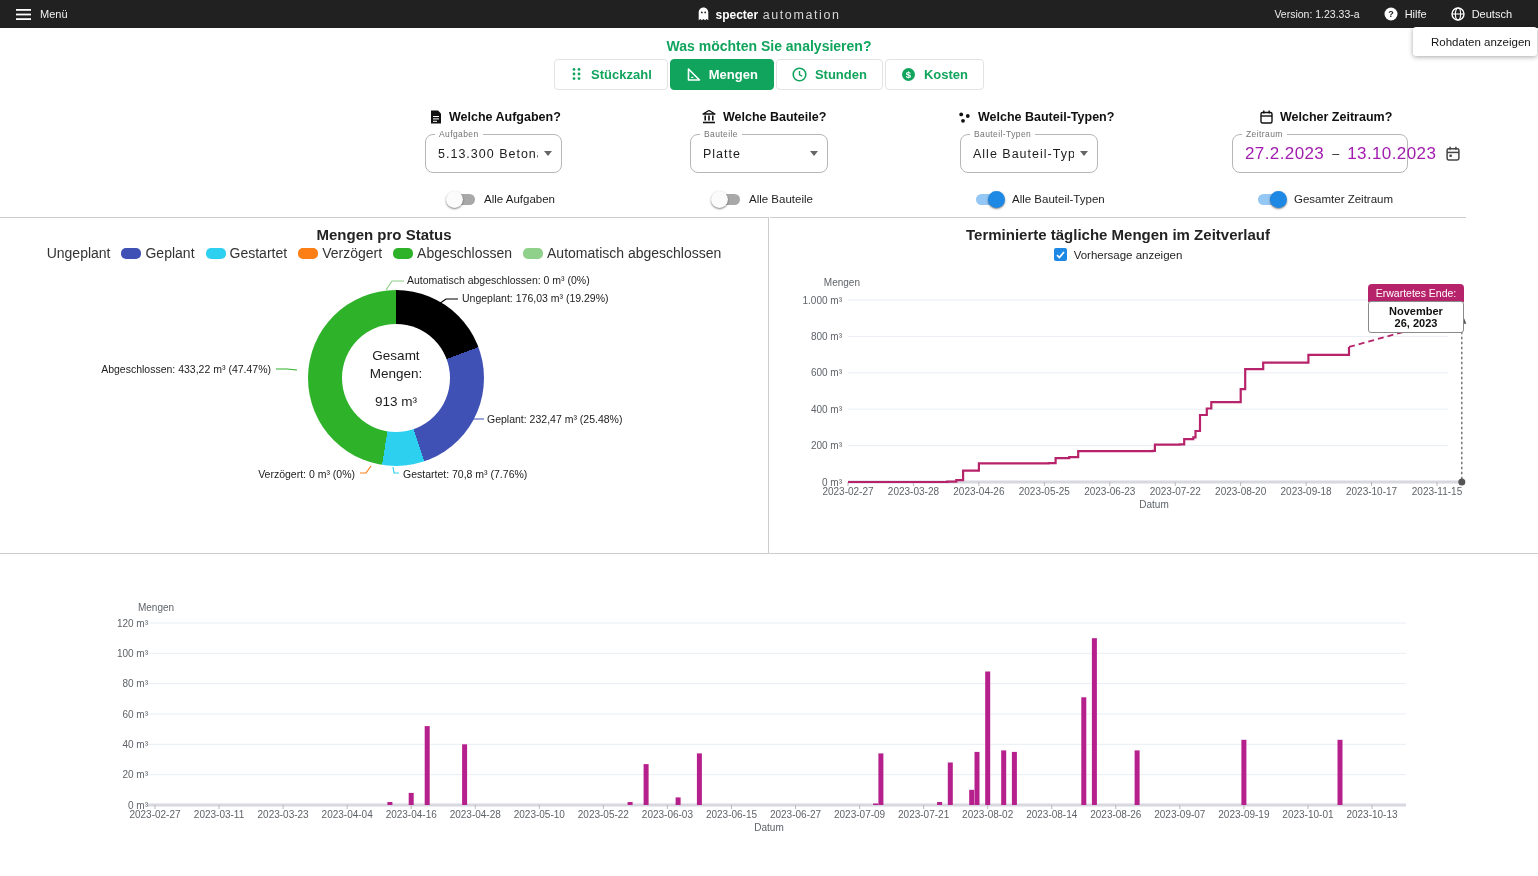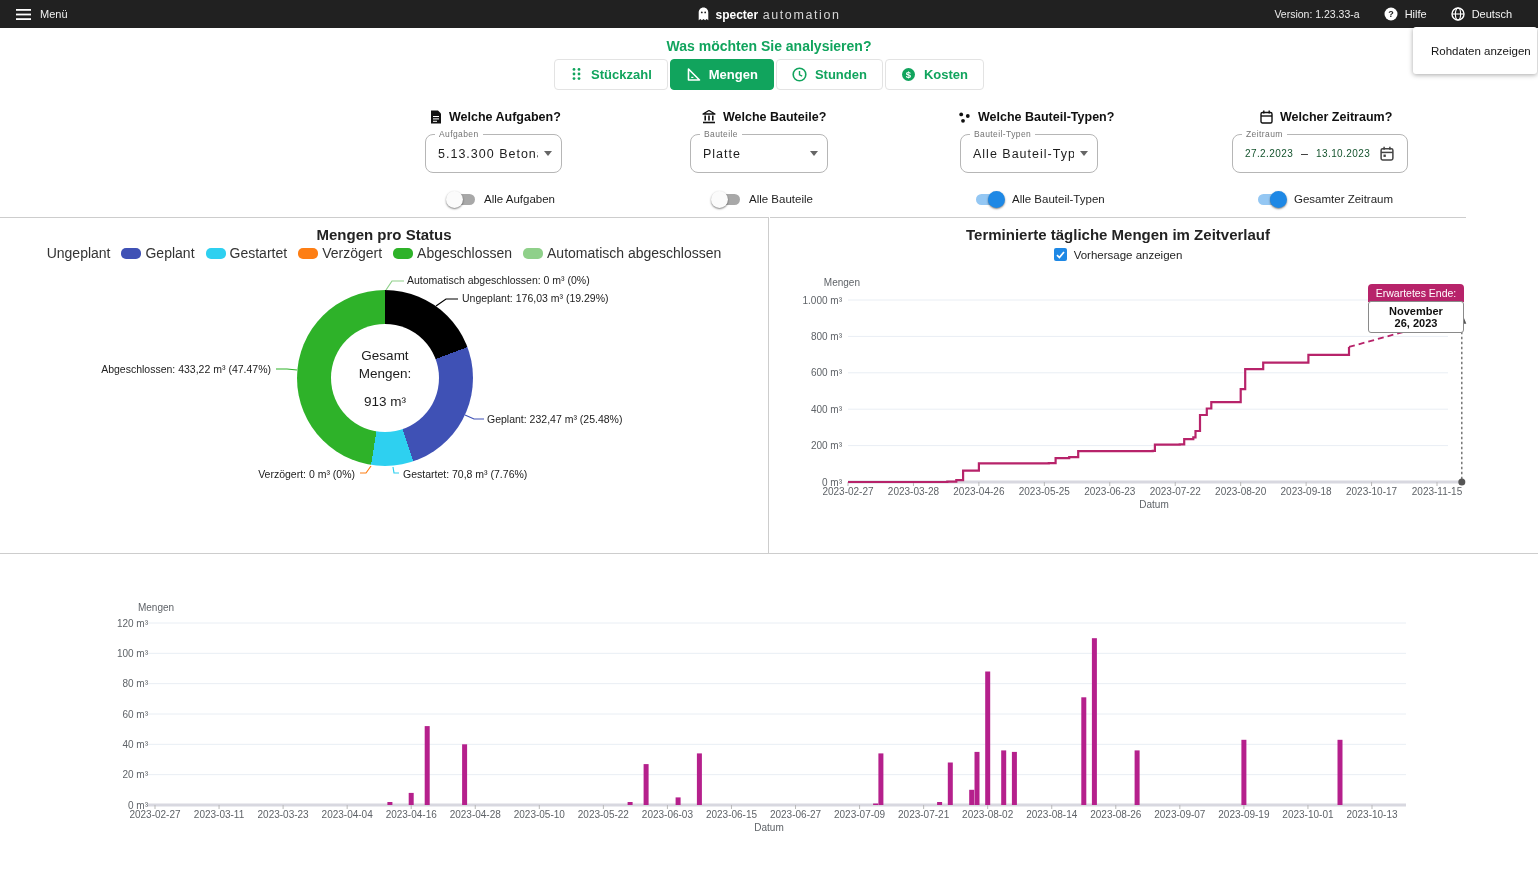--- a/index.html
+++ b/index.html
@@ -10,53 +10,53 @@
 .topbar{position:absolute;left:0;top:0;width:1538px;height:28px;background:var(--topbar);display:flex;align-items:center;padding:0 26px 0 16px;color:#fff;}
 .tb-left{display:flex;align-items:center;gap:9px;cursor:pointer;}
 .tb-menu-label{font-size:11px;color:#f1f1f1;}
 .tb-brand{position:absolute;left:50%;transform:translateX(-50%);display:flex;align-items:center;gap:6px;}
 .tb-brand .b1{font-size:12px;font-weight:700;color:#fff;}
 .tb-brand .b2{font-size:12.5px;font-weight:300;letter-spacing:1.6px;color:#d6d6d6;}
 .tb-right{margin-left:auto;display:flex;align-items:center;gap:24px;}
 .tb-version{font-size:10.5px;color:#ececec;}
 .tb-item{display:flex;align-items:center;gap:7px;cursor:pointer;font-size:11px;color:#f4f4f4;}
 
-.rawdata{position:absolute;left:1413px;top:27px;height:47px;width:124px;background:#fff;border-radius:3px;box-shadow:0 1px 5px rgba(0,0,0,.35);display:flex;align-items:center;gap:8px;padding:0 10px;cursor:pointer;z-index:30;}
+.rawdata{position:absolute;left:1413px;top:27px;height:29px;width:124px;background:#fff;border-radius:3px;box-shadow:0 1px 5px rgba(0,0,0,.35);display:flex;align-items:center;gap:8px;padding:0 10px;cursor:pointer;z-index:30;}
 .rawdata span{font-size:11.5px;font-weight:500;color:#161616;white-space:nowrap;}
 
 .question{position:absolute;top:38px;left:0;width:100%;text-align:center;font-size:14px;font-weight:700;color:var(--green);}
 .tabs{position:absolute;top:59px;left:0;width:100%;display:flex;justify-content:center;gap:2px;}
 .tab{display:flex;align-items:center;gap:8px;height:31px;padding:0 15px;border:1px solid #e3e3e3;border-radius:4px;background:#fff;color:var(--green);font-size:13px;font-weight:600;cursor:pointer;white-space:nowrap;}
 .tab.active{background:var(--green);border-color:var(--green);color:#fff;}
 
 .fcol{position:absolute;top:110px;}
 .fhead{display:flex;align-items:center;gap:7px;font-size:12.5px;font-weight:700;color:#101010;white-space:nowrap;height:14px;}
 .mselect{position:relative;height:39px;margin-top:10px;border:1px solid #b6b6b6;border-radius:8px;display:flex;align-items:center;padding:0 9px 0 12px;background:#fff;cursor:pointer;}
 .flabel{position:absolute;top:-6px;left:9px;font-size:8.5px;color:#737373;background:#fff;padding:0 4px;letter-spacing:.4px;}
 .mval{font-size:12.5px;color:#1d1d1d;letter-spacing:1px;white-space:nowrap;overflow:hidden;flex:1;}
 .arrow{width:0;height:0;border-left:4.5px solid transparent;border-right:4.5px solid transparent;border-top:5px solid #666;margin-left:6px;flex:none;}
 .daterange{display:flex;align-items:center;gap:0;}
-.daterange .dv{font-size:10px;color:#14532d;letter-spacing:.4px;white-space:nowrap;}
+.daterange .dv{font-size:17px;color:#a21caf;letter-spacing:.4px;white-space:nowrap;}
 .daterange .dsep{font-size:12.5px;color:#1d1d1d;margin:0 8px;}
 .toggle{display:flex;align-items:center;margin-top:20px;cursor:pointer;}
 .track{width:27px;height:11px;border-radius:6px;background:#a8a8a8;position:relative;flex:none;}
 .knob{position:absolute;top:-3px;left:-2px;width:17px;height:17px;border-radius:50%;background:#fbfbfb;box-shadow:0 1px 2px rgba(0,0,0,.5);}
 .toggle.on .track{background:#94c7f3;}
 .toggle.on .knob{left:12px;background:var(--blue);}
 .tlabel{margin-left:9px;font-size:11.5px;color:#1e1e1e;white-space:nowrap;}
 
 .panel{position:absolute;background:#fff;border-top:1px solid #cdcdcd;}
 .panel-left{left:0;top:217px;width:769px;height:336px;border-right:1px solid #cdcdcd;}
 .panel-right{left:770px;top:217px;width:696px;height:336px;}
 .panel-bottom{left:0;top:553px;width:1538px;height:323px;}
 .ctitle{position:absolute;top:8px;left:0;width:100%;text-align:center;font-size:15px;font-weight:700;color:#232323;}
 .legend{position:absolute;top:27px;left:0;width:100%;display:flex;justify-content:center;align-items:center;gap:11px;font-size:14px;color:#333;}
 .lg-item{display:flex;align-items:center;gap:4px;cursor:pointer;}
 .lg-swatch{display:inline-block;width:20px;height:11px;border-radius:5px;}
-.donut{position:absolute;left:297px;top:72px;width:176px;height:176px;border-radius:50%;}
+.donut{position:absolute;left:308px;top:72px;width:176px;height:176px;border-radius:50%;}
 .hole{position:absolute;left:34px;top:34px;width:108px;height:108px;border-radius:50%;background:#fff;display:flex;flex-direction:column;align-items:center;justify-content:center;}
 .hole .cl{width:70px;text-align:center;font-size:13.5px;color:#1c1c1c;line-height:1.3;}
 .hole .cv{margin-top:11px;font-size:13.5px;color:#1c1c1c;}
 .callout{position:absolute;font-size:10.5px;color:#222;white-space:nowrap;}
 .lines-svg{position:absolute;left:0;top:0;pointer-events:none;}
 .cbrow{position:absolute;top:30px;left:0;width:100%;display:flex;justify-content:center;align-items:center;gap:7px;}
 .cb{width:13px;height:13px;border-radius:2px;background:var(--blue);display:flex;align-items:center;justify-content:center;cursor:pointer;flex:none;}
 .cblabel{font-size:11.5px;color:#1e1e1e;}
 .chart-svg{position:absolute;left:0;top:0;}
 svg text{font-family:"Liberation Sans",sans-serif;font-size:10px;fill:#5f6368;}

